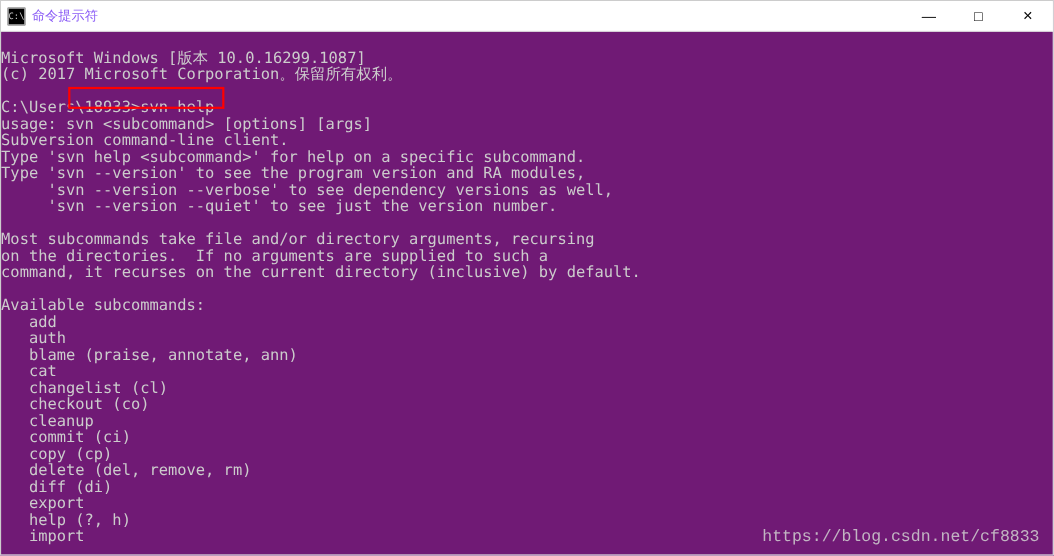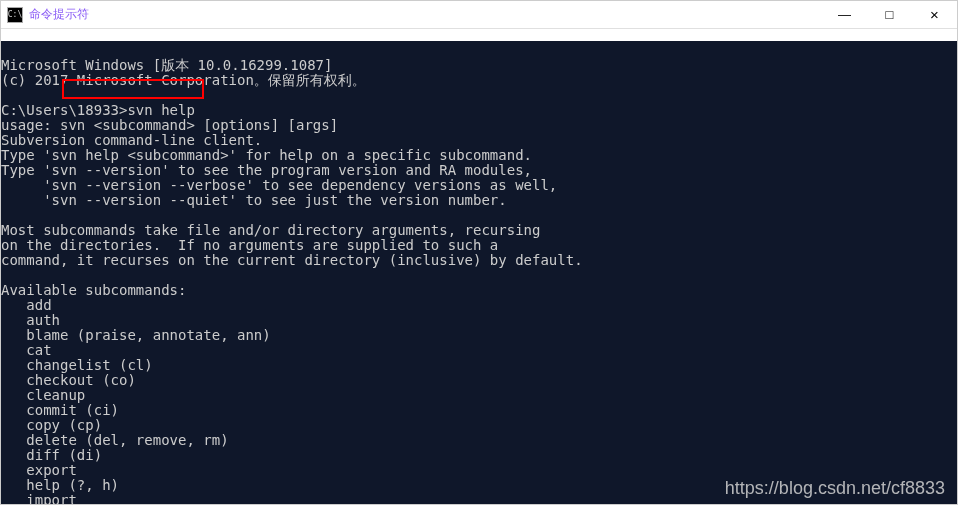--- a/index.html
+++ b/index.html
@@ -61,46 +61,45 @@
       justify-content: center;
       font-size: 13px;
       color: #000;
       font-family: "Segoe UI", sans-serif;
     }
     .win-btn.close {
       font-size: 15px;
     }
     .terminal {
       flex: 1;
-      background: #0f172a;
+      background: #701a75;
       color: #ccc;
       font-family: "NSimSun", "SimSun", "Consolas", monospace;
       font-size: 14px;
       line-height: 15px;
       padding: 2px 0 0 0;
       white-space: pre;
       overflow: hidden;
       position: relative;
-      margin-top: 12px;
     }
     .prompt-line {
       position: relative;
     }
     .highlight-box {
       position: absolute;
       border: 2px solid #ff0000;
       pointer-events: none;
     }
     .watermark {
       position: absolute;
       bottom: 8px;
       right: 12px;
       color: #d0d0d0;
-      font-size: 18px;
-      font-family: Liberation Sans, sans-serif;
+      font-size: 15px;
+      font-family: Liberation Mono, monospace;
       opacity: 0.85;
     }
   </style>
 </head>
 <body>
 
 <div class="window">
   <div class="titlebar">
     <div class="app-icon">C:\</div>
     <div class="title-text">命令提示符</div>

